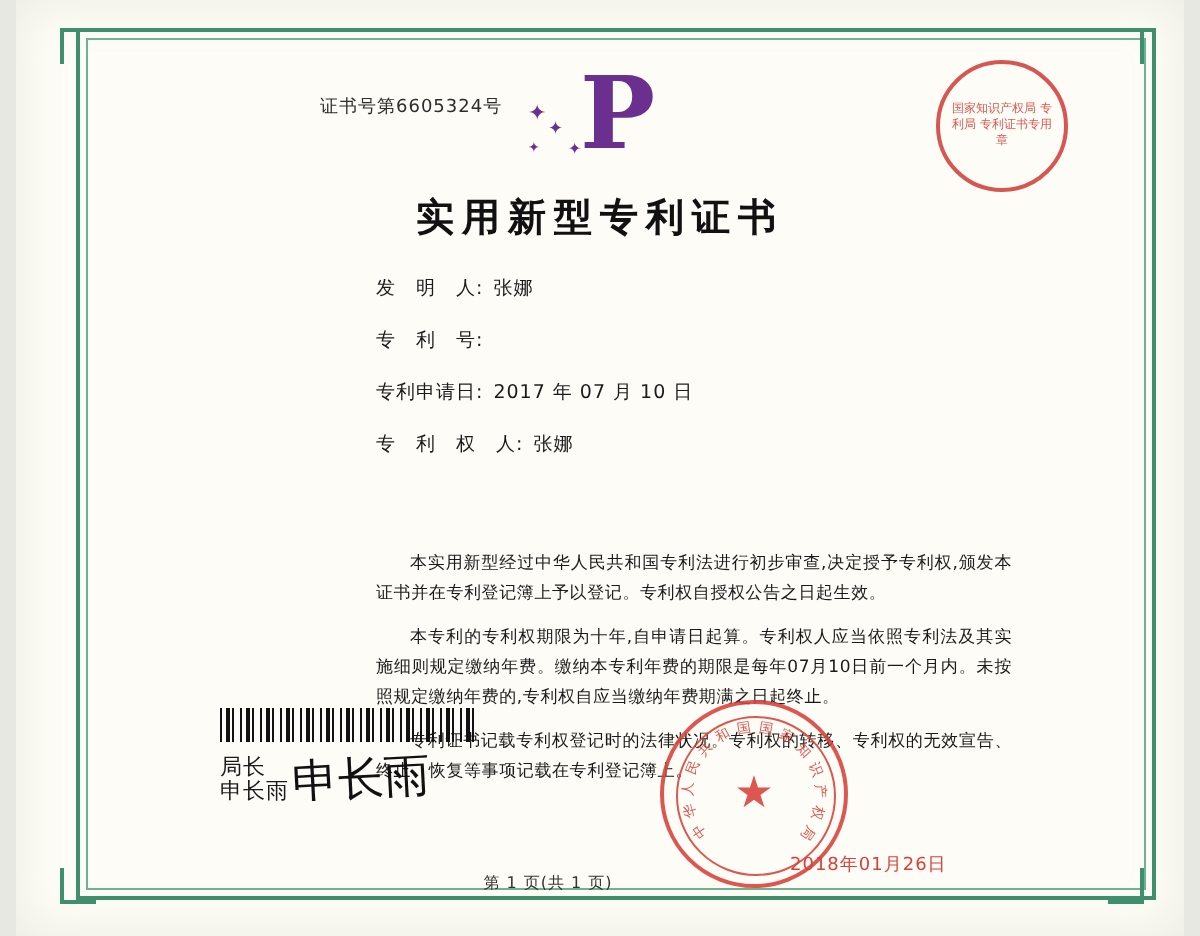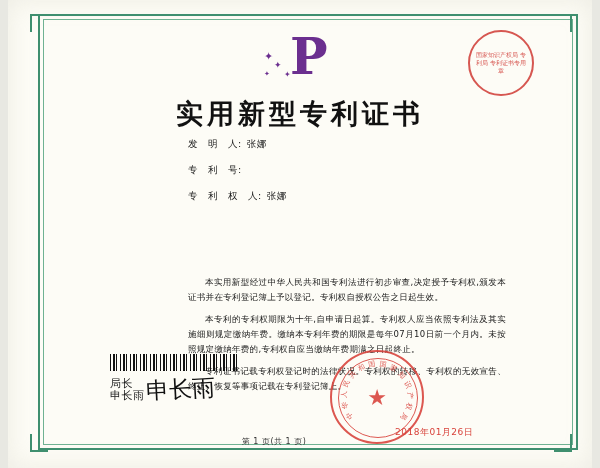--- a/index.html
+++ b/index.html
@@ -127,21 +127,21 @@
     font-family: "DejaVu Sans", sans-serif;
   }
 
   
   .title {
     position: absolute;
     left: 0;
     top: 96px;
     width: 600px;
     text-align: center;
-    font-size: 27px;
+    font-size: 19px;
     letter-spacing: 4px;
     color: #111;
     font-family: "DejaVu Serif", serif;
     font-weight: bold;
   }
 
   
   .fields {
     position: absolute;
     left: 188px;
@@ -301,20 +301,23 @@
   <div class="paper">
     <div class="border-outer"></div>
     <div class="border-inner"></div>
   </div>
 
   <div class="corner tl"></div>
   <div class="corner tr"></div>
   <div class="corner bl"></div>
   <div class="corner br"></div>
 
+  <div class="cert-no">
+    <span>证书号第</span><span>6605324</span><span>号</span>
+  </div>
 
   <div class="emblem">
     <div class="p-mark">P</div>
     <div class="star s1">✦</div>
     <div class="star s2">✦</div>
     <div class="star s3">✦</div>
     <div class="star s4">✦</div>
   </div>
 
   <div class="seal-top">
@@ -323,20 +326,24 @@
 
   <div class="title">实用新型专利证书</div>
 
   <div class="fields">
     <div class="field-row">
       <span class="field-label">发　明　人:</span>
       <span class="field-value">张娜</span>
     </div>
     <div class="field-row">
       <span class="field-label">专　利　号:</span>
+    </div>
+    <div class="field-row">
+      <span class="field-label">专利申请日:</span>
+      <span class="field-value">2017 年 07 月 10 日</span>
     </div>
     <div class="field-row">
       <span class="field-label">专　利　权　人:</span>
       <span class="field-value">张娜</span>
     </div>
   </div>
 
   <div class="body-text">
     <p>本实用新型经过中华人民共和国专利法进行初步审查,决定授予专利权,颁发本证书并在专利登记簿上予以登记。专利权自授权公告之日起生效。</p>
     <p>本专利的专利权期限为十年,自申请日起算。专利权人应当依照专利法及其实施细则规定缴纳年费。缴纳本专利年费的期限是每年07月10日前一个月内。未按照规定缴纳年费的,专利权自应当缴纳年费期满之日起终止。</p>

